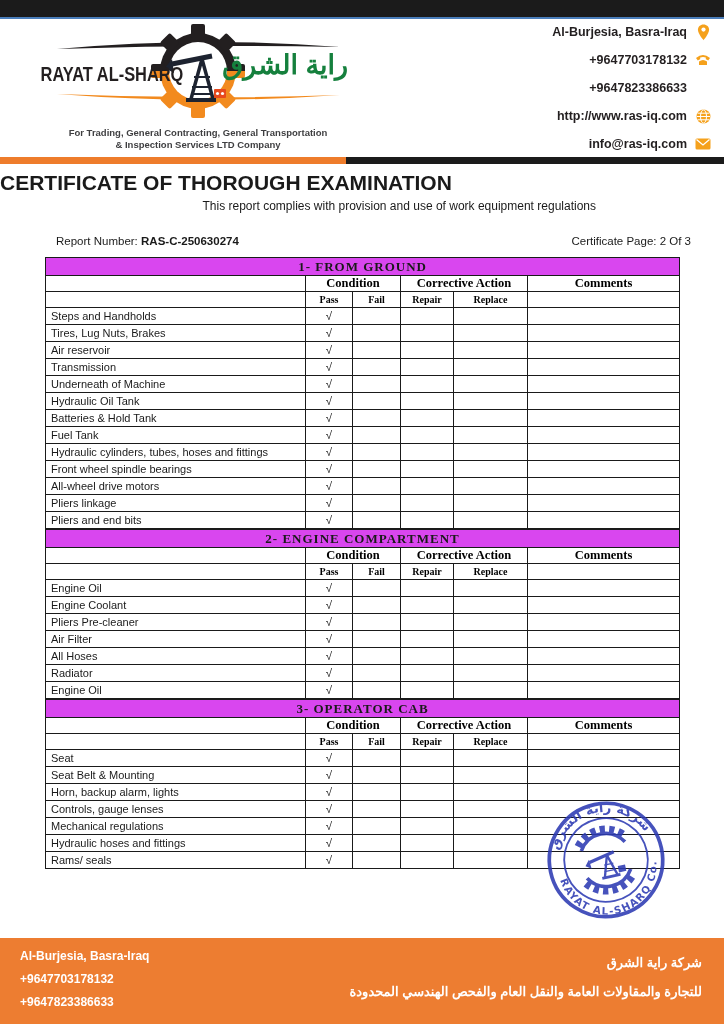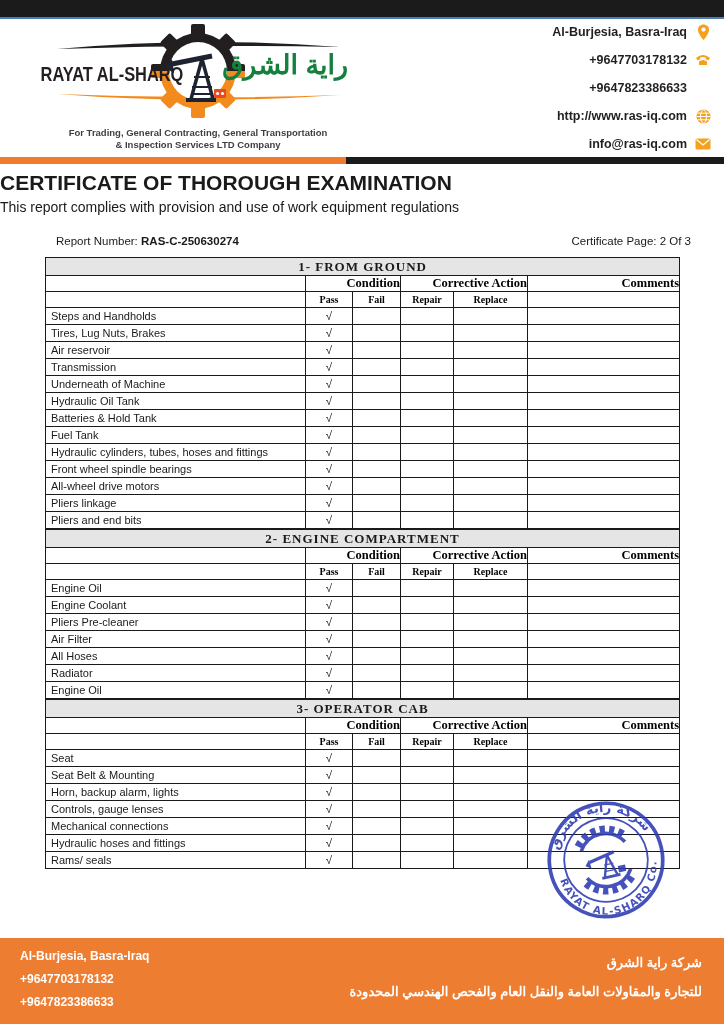--- a/index.html
+++ b/index.html
@@ -38,36 +38,36 @@
   .contact-row .ic.empty { visibility:hidden; }
 
   
   .divider { position:absolute; left:0; top:157px; width:724px; height:7px; display:flex; }
   .divider .o { width:346px; height:7px; background:#ee7c2b; }
   .divider .b { flex:1; height:7px; background:#1b1b1b; }
 
   
   .doc-title { position:absolute; left:0; top:171px; width:724px; text-align:left;
     font-size:21px; font-weight:bold; color:#1a1a1a; }
-  .doc-subtitle { position:absolute; left:0; top:199px; width:596px; text-align:left;
-    font-size:14px; color:#1a1a1a; }
+  .doc-subtitle { position:absolute; left:0; top:199px; width:596px; text-align:right;
+    font-size:12px; color:#1a1a1a; }
 
   
   .report-row { position:absolute; left:56px; top:235px; width:635px; display:flex;
     justify-content:space-between; font-size:11.5px; color:#1a1a1a; }
   .report-row b { font-weight:bold; }
 
   
   .tables-wrap { position:absolute; left:45px; top:257px; width:635px; }
   table.check-table { border-collapse:collapse; table-layout:fixed; width:635px; }
   table.check-table td { border:1px solid #1a1a1a; overflow:hidden; white-space:nowrap; }
-  td.sec-bar { background:#e5e5e5; height:18px; text-align:center;
+  td.sec-bar { background:#d946ef; height:18px; text-align:center;
     font-family:"Liberation Serif", serif; font-weight:bold; font-size:13px;
     color:#1a1a1a; letter-spacing:1px; white-space:pre; }
-  tr.hrow1 td { height:15px; text-align:right; font-family:"Liberation Serif", serif;
+  tr.hrow1 td { height:15px; text-align:center; font-family:"Liberation Serif", serif;
     font-weight:bold; font-size:12.5px; }
   tr.hrow2 td { height:16px; text-align:center; font-family:"Liberation Serif", serif;
     font-weight:bold; font-size:10px; }
   tr.drow td { height:17px; font-size:11px; color:#1a1a1a; }
   tr.drow td.item { padding-left:5px; }
   tr.drow td.chk { text-align:center; font-size:11.5px; }
 
   
   .stamp { position:absolute; left:541px; top:795px; width:130px; height:130px;
     opacity:.88; }
@@ -467,21 +467,21 @@
           </tr>
           <tr class="drow">
             <td class="item">Controls, gauge lenses</td>
             <td class="chk">√</td>
             <td class="chk"></td>
             <td class="chk"></td>
             <td class="chk"></td>
             <td></td>
           </tr>
           <tr class="drow">
-            <td class="item">Mechanical connections</td>
+            <td class="item">Mechanical regulations</td>
             <td class="chk">√</td>
             <td class="chk"></td>
             <td class="chk"></td>
             <td class="chk"></td>
             <td></td>
           </tr>
           <tr class="drow">
             <td class="item">Hydraulic hoses and fittings</td>
             <td class="chk">√</td>
             <td class="chk"></td>

